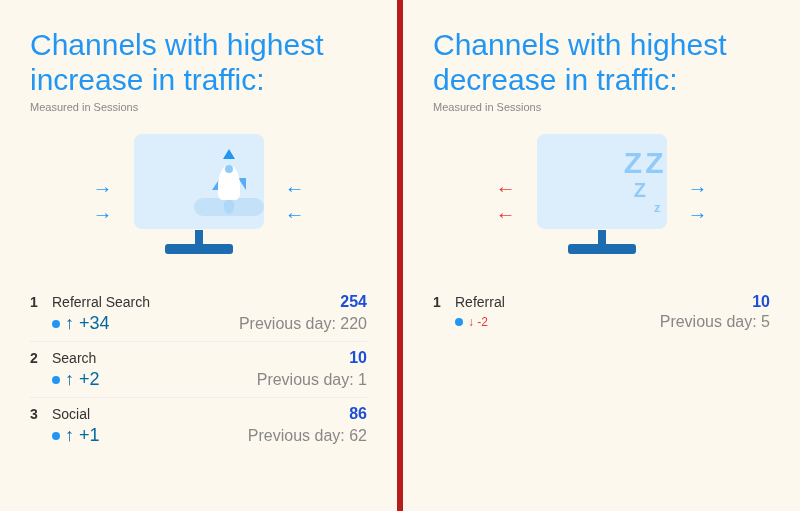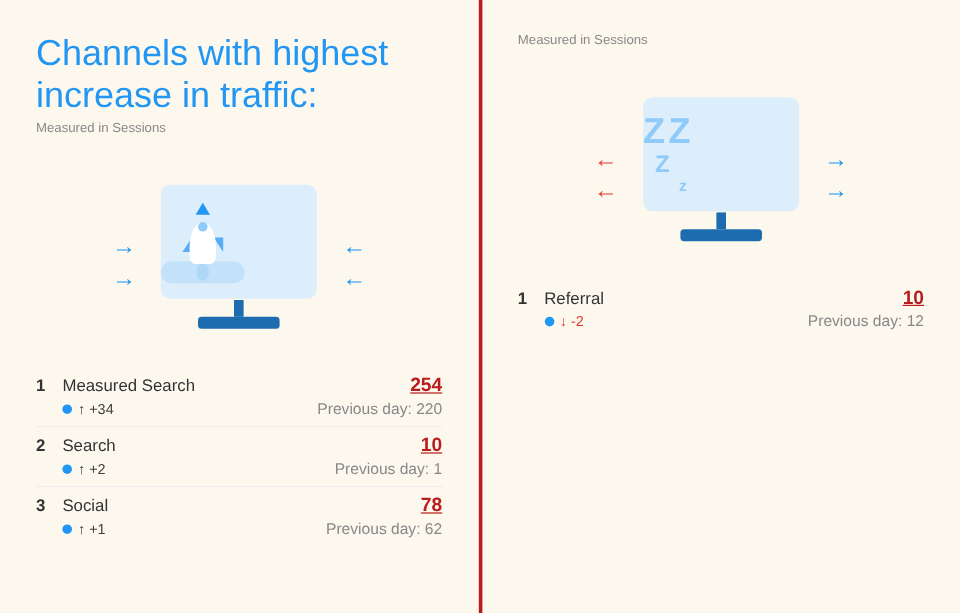--- a/index.html
+++ b/index.html
@@ -11,33 +11,33 @@
       overflow: hidden;
       display: flex;
     }
     .panel {
       flex: 1;
       padding: 28px 30px 20px 30px;
       display: flex;
       flex-direction: column;
     }
     .panel-left {
-      border-right: 3px solid #b91c1c;
+      border-right: 6px solid #b91c1c;
     }
     .panel-title {
       font-size: 30px;
       font-weight: 300;
       color: #2196f3;
       line-height: 1.15;
       margin-bottom: 4px;
     }
     .panel-subtitle {
       font-size: 11px;
       color: #888;
-      margin-bottom: 28px;
+      margin-bottom: 8px;
     }
     .illustration-area {
       display: flex;
       align-items: center;
       justify-content: center;
       height: 155px;
       position: relative;
       margin-bottom: 10px;
     }
     
@@ -171,72 +171,71 @@
       font-weight: 600;
       min-width: 14px;
     }
     .channel-name {
       font-size: 14px;
       color: #333;
     }
     .channel-value {
       font-size: 16px;
       font-weight: 700;
-      color: #b91c1c;
-      text-decoration: underline;
+      color: #1d4ed8;
     }
     .channel-row-bottom {
       display: flex;
       justify-content: space-between;
       align-items: center;
       padding-left: 22px;
     }
     .channel-dot-group {
       display: flex;
       align-items: center;
       gap: 5px;
     }
     .dot {
       width: 8px;
       height: 8px;
       border-radius: 50%;
       background: #2196f3;
       display: inline-block;
     }
     .change-up {
-      color: #404040;
-      font-size: 12px;
+      color: #0369a1;
+      font-size: 18px;
     }
     .change-down {
       color: #e53935;
       font-size: 12px;
     }
     .prev-day {
-      font-size: 13px;
+      font-size: 16px;
       color: #888;
     }
     .monitor-wrapper {
       position: relative;
       width: 140px;
       height: 130px;
       display: flex;
       align-items: center;
       justify-content: center;
     }
     .mon {
       width: 130px;
       height: 95px;
       background: #dceefb;
       border-radius: 8px;
       position: absolute;
       top: 0;
       left: 5px;
       display: flex;
       align-items: center;
-      justify-content: flex-start;
+      justify-content: flex-end;
     }
     .mon-stand-neck {
       width: 8px;
       height: 14px;
       background: #1e6cb0;
       position: absolute;
       bottom: 20px;
       left: 50%;
       transform: translateX(-50%);
     }
@@ -315,21 +314,21 @@
       <span class="arrow-blue">←</span>
     </div>
   </div>
 
   <div class="channel-list">
 
     <div class="channel-item">
       <div class="channel-row-top">
         <div class="channel-name-group">
           <span class="channel-rank">1</span>
-          <span class="channel-name">Measured Search</span>
+          <span class="channel-name">Referral Search</span>
         </div>
         <span class="channel-value">254</span>
       </div>
       <div class="channel-row-bottom">
         <div class="channel-dot-group">
           <span class="dot"></span>
           <span class="change-up">↑ <span>+34</span></span>
         </div>
         <span class="prev-day">Previous day: 220</span>
       </div>
@@ -351,34 +350,35 @@
         <span class="prev-day">Previous day: 1</span>
       </div>
     </div>
 
     <div class="channel-item">
       <div class="channel-row-top">
         <div class="channel-name-group">
           <span class="channel-rank">3</span>
           <span class="channel-name">Social</span>
         </div>
-        <span class="channel-value">78</span>
+        <span class="channel-value">86</span>
       </div>
       <div class="channel-row-bottom">
         <div class="channel-dot-group">
           <span class="dot"></span>
           <span class="change-up">↑ <span>+1</span></span>
         </div>
         <span class="prev-day">Previous day: 62</span>
       </div>
     </div>
   </div>
 </div>
 
 <div class="panel panel-right">
+  <h2 class="panel-title">Channels with highest decrease in traffic:</h2>
   <p class="panel-subtitle">Measured in Sessions</p>
 
   <div class="illustration-area">
 
     <div class="arrows-left">
       <span class="arrow-red">←</span>
       <span class="arrow-red">←</span>
     </div>
 
     <div class="monitor-wrapper">
@@ -407,17 +407,17 @@
           <span class="channel-rank">1</span>
           <span class="channel-name">Referral</span>
         </div>
         <span class="channel-value">10</span>
       </div>
       <div class="channel-row-bottom">
         <div class="channel-dot-group">
           <span class="dot"></span>
           <span class="change-down">↓ <span>-2</span></span>
         </div>
-        <span class="prev-day">Previous day: 12</span>
+        <span class="prev-day">Previous day: 5</span>
       </div>
     </div>
   </div>
 </div>
 
 </body></html>

